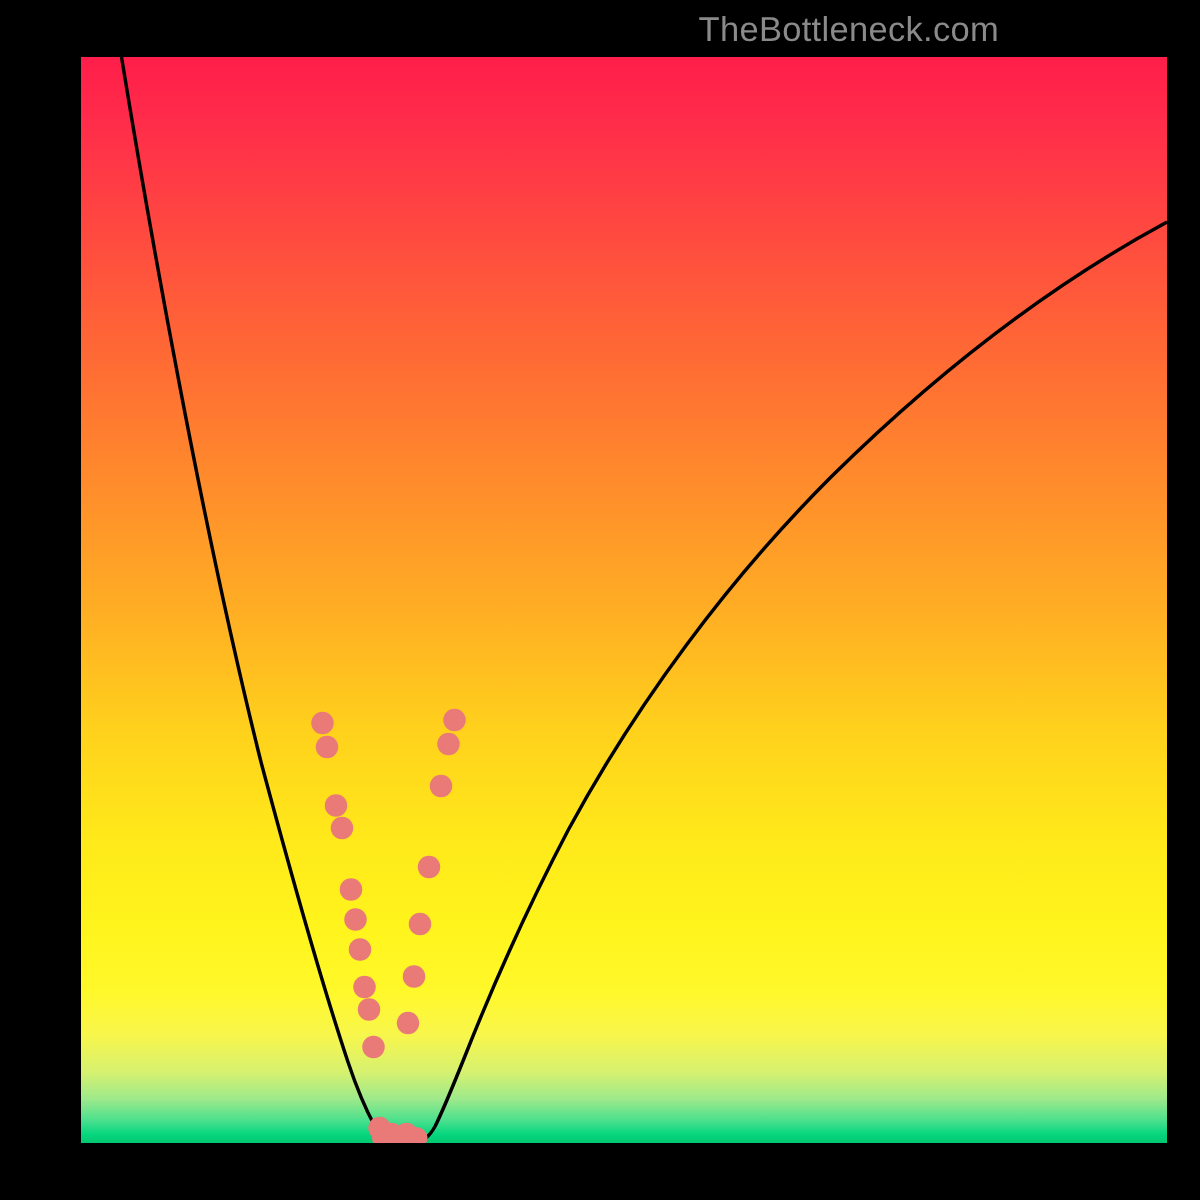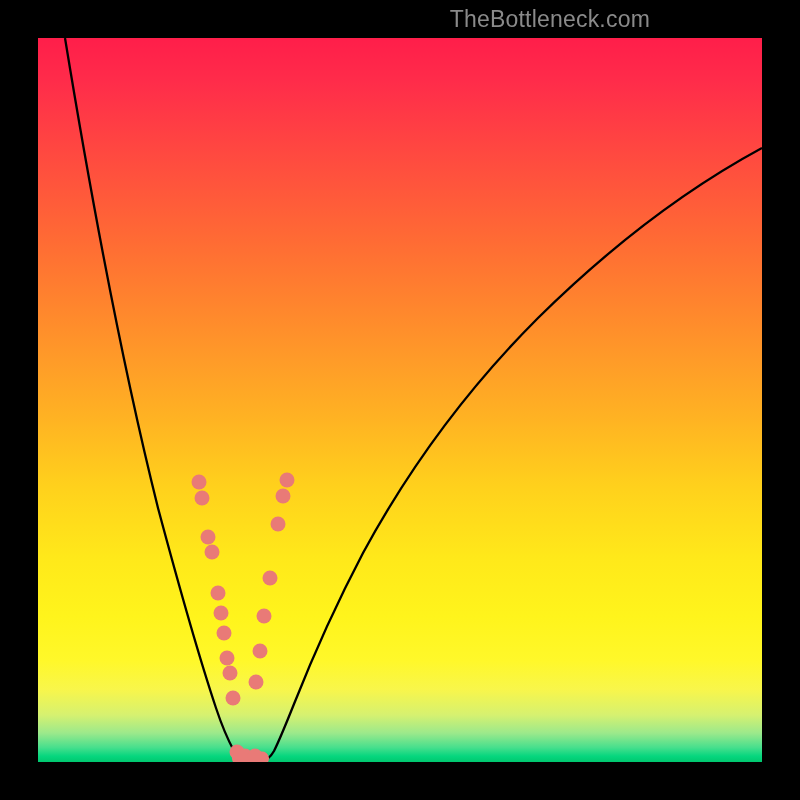--- a/index.html
+++ b/index.html
@@ -7,21 +7,21 @@
     padding: 0;
     width: 800px;
     height: 800px;
     background: #000;
     overflow: hidden;
     font-family: Arial, Helvetica, sans-serif;
   }
   .frame {
     position: absolute;
     top: 0;
-    left: 0;
+    left: 16px;
     width: 660px;
     height: 800px;
     background: #000;
   }
   .plot-area {
     position: absolute;
     top: 38px;
     left: 38px;
     width: 724px;
     height: 724px;

